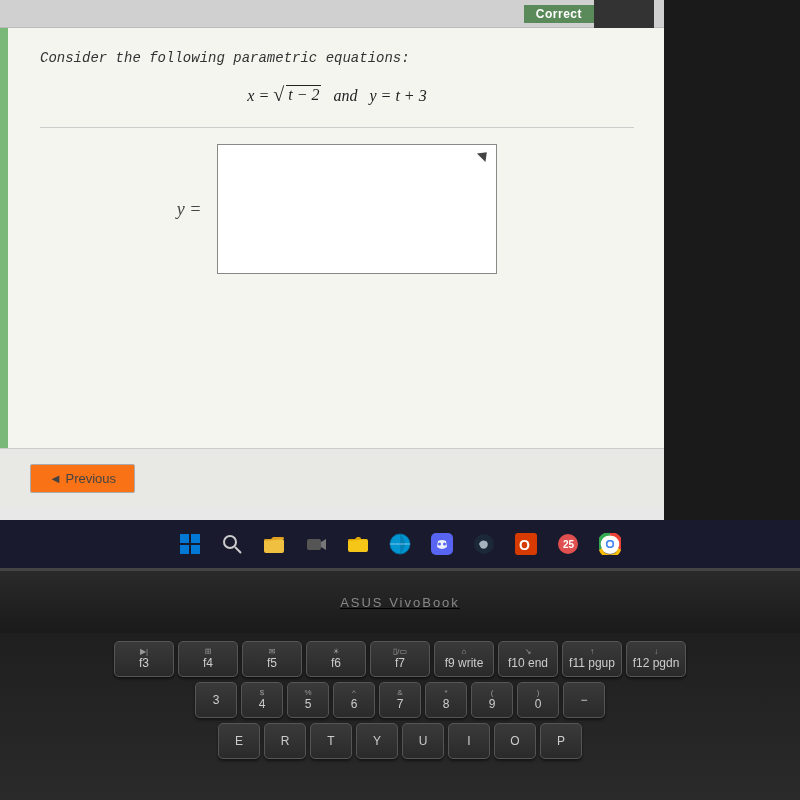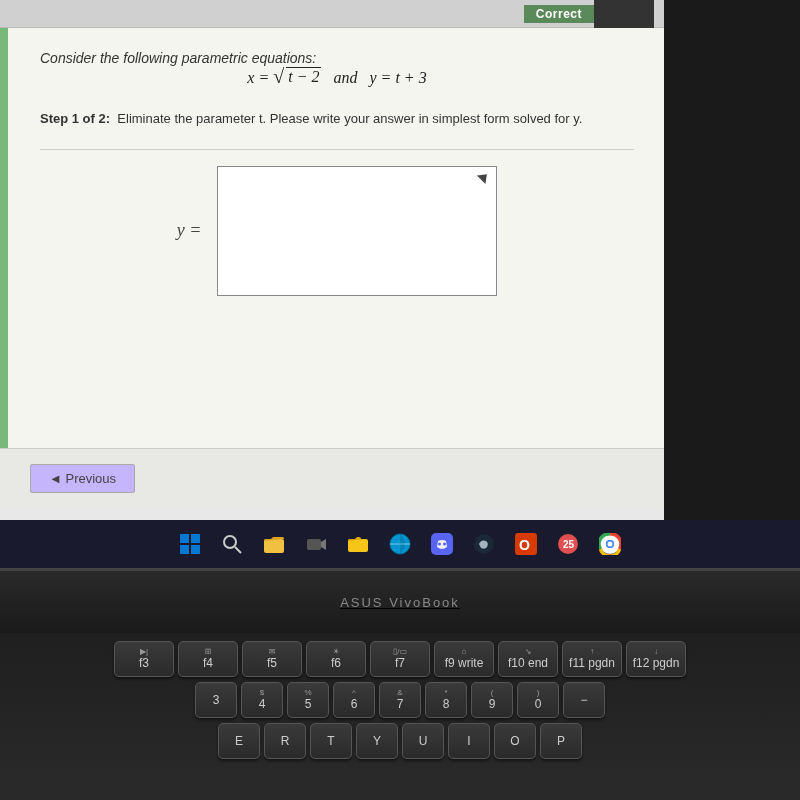--- a/index.html
+++ b/index.html
@@ -66,21 +66,22 @@
       background: #7ab87a;
     }
 
     .content-inner {
       margin-left: 10px;
     }
 
     .question-title {
       font-size: 14px;
       color: #333;
-      font-family: Liberation Sans, sans-serif;
+      font-family: Liberation Mono, monospace;
+      margin-bottom: 18px;
       font-style: italic;
     }
 
     .equation-line {
       text-align: center;
       font-size: 16px;
       color: #222;
       margin-bottom: 22px;
       font-family: 'Times New Roman', serif;
     }
@@ -152,21 +153,21 @@
       background: #e8e8e4;
       padding: 14px 30px;
       border-top: 1px solid #ccc;
       height: 60px;
       display: flex;
       align-items: center;
     }
 
     .prev-button {
       border: 1px solid #aaa;
-      background: #c4b5fd;
+      background: #f97316;
       color: #444;
       font-size: 13px;
       font-family: Arial, sans-serif;
       padding: 6px 18px;
       cursor: pointer;
       border-radius: 2px;
     }
 
     
     .taskbar {
@@ -320,26 +321,20 @@
         <span class="math-expr">
           <i>x</i> =
           <span class="sqrt-container">
             <span class="sqrt-symbol">√</span>
             <span class="sqrt-content"><i>t</i> − 2</span>
           </span>
           &nbsp; and &nbsp; <i>y</i> = <i>t</i> + 3
         </span>
       </div>
 
-      <div class="step-instruction">
-        <span class="step-label">
-          <span>Step 1 of 2</span>:
-        </span>
-        &nbsp;<span>Eliminate the parameter t. Please write your answer in simplest form solved for y.</span>
-      </div>
 
       <div class="divider"></div>
 
 
       <div class="answer-row">
         <span class="y-equals">y =</span>
         <div class="answer-box">
           <div class="cursor-indicator"></div>
         </div>
       </div>
@@ -489,21 +484,21 @@
       </div>
     <div class="key wide">
         <div class="key-content">
           <span class="key-sub">↘</span>
           <span class="key-main">f10 end</span>
         </div>
       </div>
     <div class="key wide">
         <div class="key-content">
           <span class="key-sub">↑</span>
-          <span class="key-main">f11 pgdn</span>
+          <span class="key-main">f11 pgup</span>
         </div>
       </div>
     <div class="key wide">
         <div class="key-content">
           <span class="key-sub">↓</span>
           <span class="key-main">f12 pgdn</span>
         </div>
       </div>
   </div>
 

